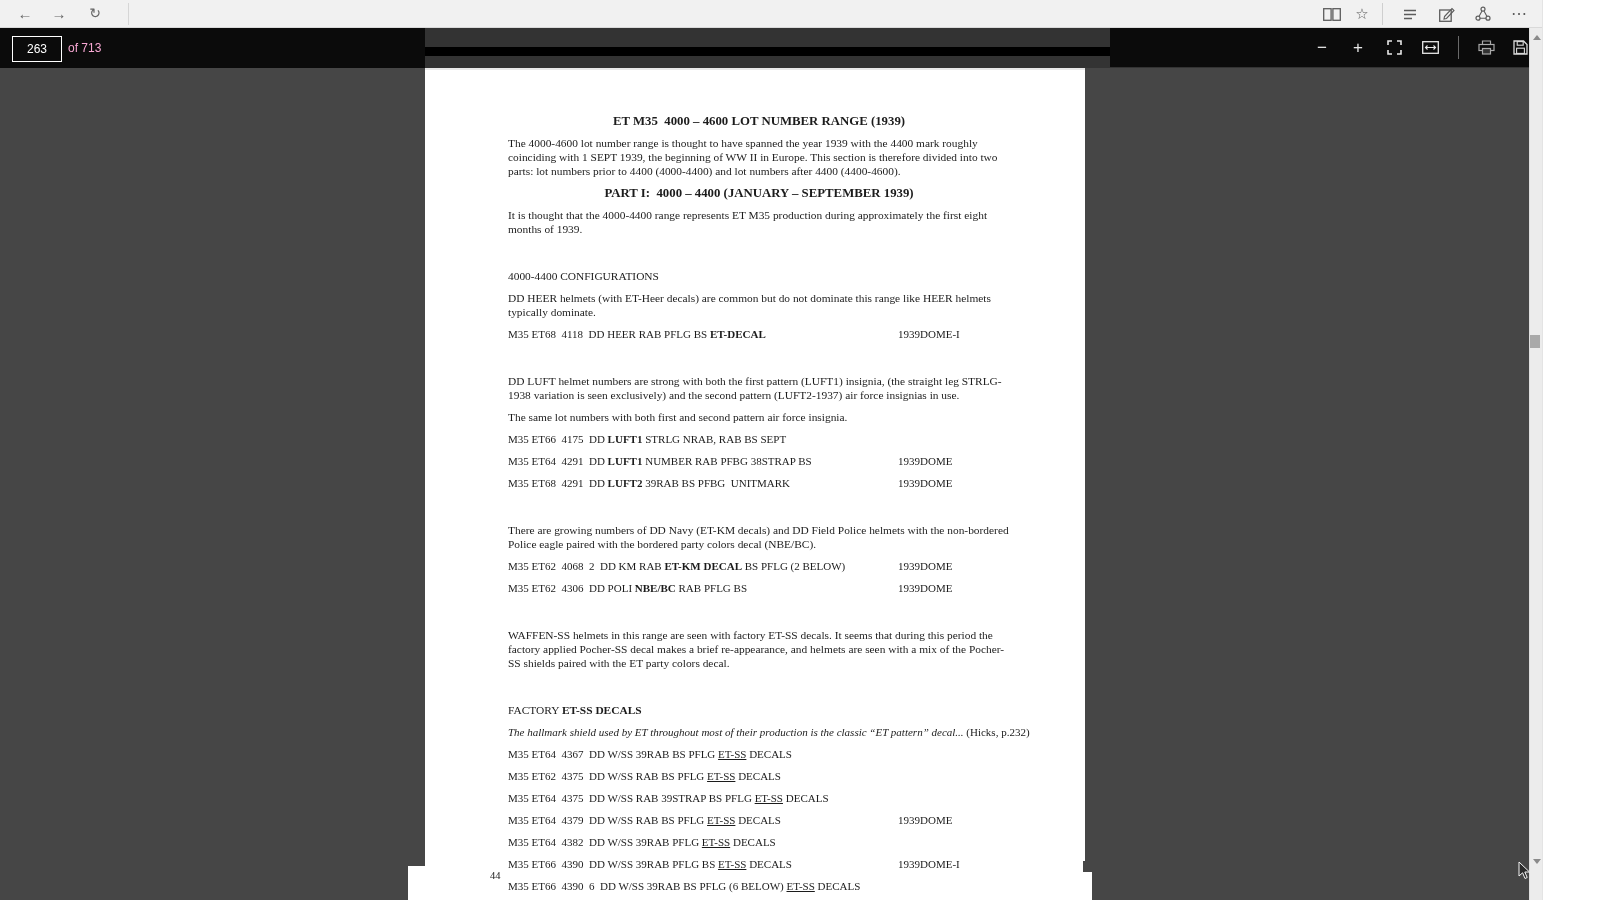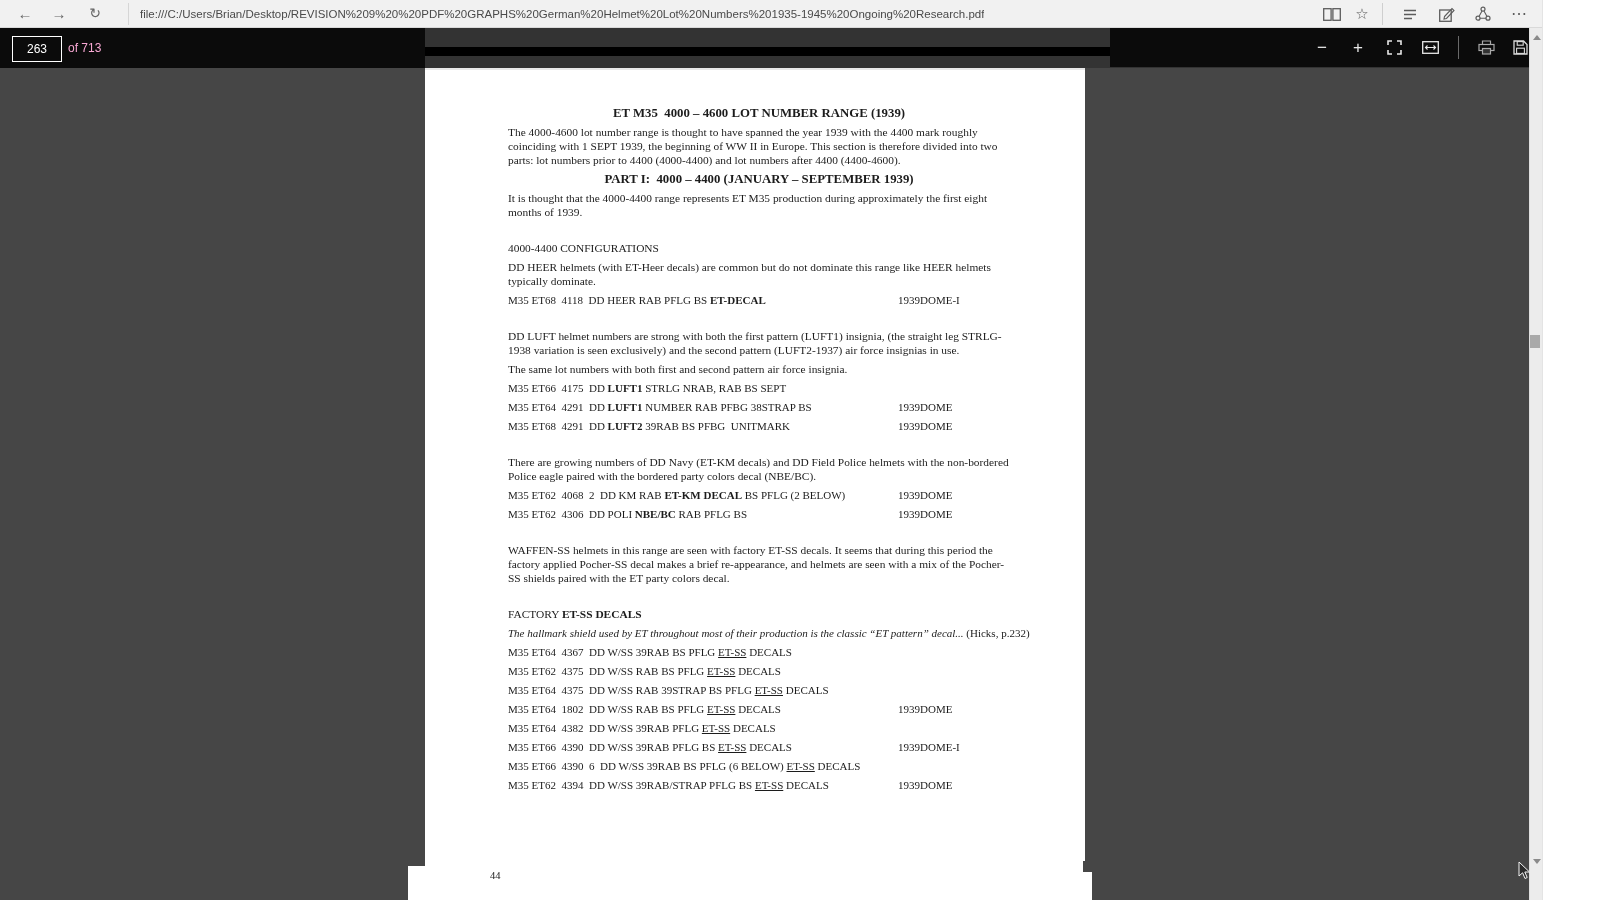--- a/index.html
+++ b/index.html
@@ -35,21 +35,21 @@
   .canvas{position:absolute;left:0;top:68px;width:1542px;height:832px;background:#464646;}
   .sheet{position:absolute;left:425px;top:2px;width:660px;height:830px;background:#ffffff;}
   .sheet-seam{position:absolute;left:425px;top:0;width:660px;height:2px;background:#e9e9e9;}
   .strip-l{position:absolute;left:408px;top:798px;width:17px;height:34px;background:#ffffff;}
   .strip-r{position:absolute;left:1085px;top:803px;width:7px;height:29px;background:#ffffff;}
   .notch-r{position:absolute;left:1083px;top:793px;width:9px;height:11px;background:#464646;}
 
   
   .doc{position:absolute;left:83px;top:36px;width:502px;color:#1c1c1c;
     font-family:"Liberation Serif",serif;}
-  .blk{position:relative;line-height:14px;margin-bottom:5px;}
+  .blk{position:relative;line-height:14px;margin-bottom:5px;margin-top:8px;}
   .heading{text-align:center;font-size:12.8px;font-weight:bold;white-space:pre;}
   .para{font-size:11.4px;}
   .entry,.line{font-size:11px;white-space:pre;}
   .spacer{height:17px;margin-bottom:0;}
   .b{font-weight:bold;} .i{font-style:italic;} .u{text-decoration:underline;}
   .right-col{position:absolute;left:390px;top:0;white-space:pre;}
   .folio{position:absolute;left:65px;top:800px;font-family:"Liberation Serif",serif;
     font-size:10.5px;color:#222;}
 
   
@@ -66,21 +66,20 @@
 </head>
 <body>
 
 <div class="stage">
 
   <div class="chrome">
     <span class="nav-ic" style="left:14px"><span>←</span></span>
     <span class="nav-ic" style="left:48px"><span>→</span></span>
     <span class="nav-ic" style="left:84px;font-size:14px"><span>↻</span></span>
     <div class="addr-divider"></div>
-    <div class="url"><span>file:///C:/Users/Brian/Desktop/REVISION%209%20%20PDF%20GRAPHS%20German%20Helmet%20Lot%20Numbers%201935-1945%20Ongoing%20Research.pdf</span></div>
 
     <span class="r-ic" style="left:1321px">
       <svg width="18" height="13">
         <rect x="0.7" y="0.7" width="7.4" height="11.6" fill="none" stroke="#5c5c5c" stroke-width="1.3"></rect>
         <rect x="9.9" y="0.7" width="7.4" height="11.6" fill="none" stroke="#5c5c5c" stroke-width="1.3"></rect>
       </svg>
     </span>
     <span class="r-ic" style="left:1351px">
         <span class="txt-ic">☆</span>
       </span>
@@ -174,21 +173,21 @@
           <div class="blk entry"><span>M35 ET62  4068  2  DD KM RAB </span><span class="b">ET-KM DECAL</span><span> BS PFLG (2 BELOW)</span><span class="right-col">1939DOME</span></div>
           <div class="blk entry"><span>M35 ET62  4306  DD POLI </span><span class="b">NBE/BC</span><span> RAB PFLG BS</span><span class="right-col">1939DOME</span></div>
           <div class="blk spacer"></div>
           <div class="blk para"><span>WAFFEN-SS helmets in this range are seen with factory ET-SS decals. It seems that during this period the factory applied Pocher-SS decal makes a brief re-appearance, and helmets are seen with a mix of the Pocher-SS shields paired with the ET party colors decal.</span></div>
           <div class="blk spacer"></div>
           <div class="blk para"><span>FACTORY </span><span class="b">ET-SS DECALS</span></div>
           <div class="blk line"><span class="i">The hallmark shield used by ET throughout most of their production is the classic “ET pattern” decal...</span><span> (Hicks, p.232)</span></div>
           <div class="blk entry"><span>M35 ET64  4367  DD W/SS 39RAB BS PFLG </span><span class="u">ET-SS</span><span> DECALS</span></div>
           <div class="blk entry"><span>M35 ET62  4375  DD W/SS RAB BS PFLG </span><span class="u">ET-SS</span><span> DECALS</span></div>
           <div class="blk entry"><span>M35 ET64  4375  DD W/SS RAB 39STRAP BS PFLG </span><span class="u">ET-SS</span><span> DECALS</span></div>
-          <div class="blk entry"><span>M35 ET64  1802  DD W/SS RAB BS PFLG </span><span class="u">ET-SS</span><span> DECALS</span><span class="right-col">1939DOME</span></div>
+          <div class="blk entry"><span>M35 ET64  4379  DD W/SS RAB BS PFLG </span><span class="u">ET-SS</span><span> DECALS</span><span class="right-col">1939DOME</span></div>
           <div class="blk entry"><span>M35 ET64  4382  DD W/SS 39RAB PFLG </span><span class="u">ET-SS</span><span> DECALS</span></div>
           <div class="blk entry"><span>M35 ET66  4390  DD W/SS 39RAB PFLG BS </span><span class="u">ET-SS</span><span> DECALS</span><span class="right-col">1939DOME-I</span></div>
           <div class="blk entry"><span>M35 ET66  4390  6  DD W/SS 39RAB BS PFLG (6 BELOW) </span><span class="u">ET-SS</span><span> DECALS</span></div>
           <div class="blk entry"><span>M35 ET62  4394  DD W/SS 39RAB/STRAP PFLG BS </span><span class="u">ET-SS</span><span> DECALS</span><span class="right-col">1939DOME</span></div>
         </div>
       <div class="folio">44</div>
     </div>
     <div class="strip-l"></div>
     <div class="strip-r"></div>
     <div class="notch-r"></div>

